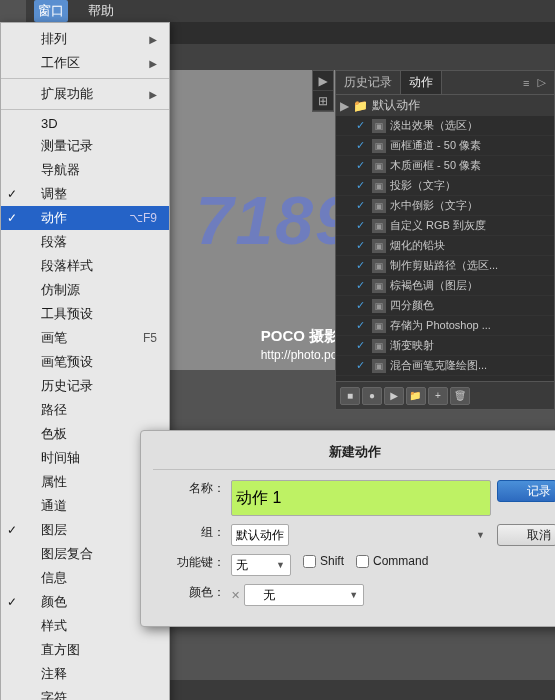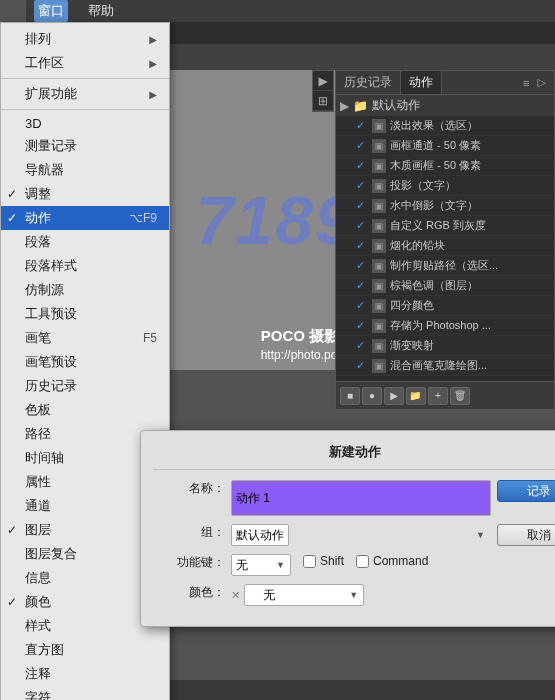--- a/index.html
+++ b/index.html
@@ -95,21 +95,21 @@
       width: 170px;
       background: #e8e8e8;
       border: 1px solid #aaa;
       box-shadow: 2px 2px 8px rgba(0,0,0,0.4);
       z-index: 1000;
       padding: 4px 0;
     }
     .menu-item {
       display: flex;
       align-items: center;
-      padding: 3px 12px 3px 24px;
+      padding: 3px 12px 3px 40px;
       font-size: 13px;
       color: #1a1a1a;
       cursor: pointer;
       position: relative;
       justify-content: space-between;
     }
     .menu-item:hover, .menu-item.highlighted {
       background: #2563c7;
       color: white;
     }
@@ -350,23 +350,23 @@
       width: 55px;
       font-size: 12px;
       color: #222;
       text-align: right;
       flex-shrink: 0;
     }
     .dialog-input {
       flex: 1;
       height: 22px;
       border: 1px solid #aaa;
-      background: #8b5cf6;
+      background: #bef264;
       padding: 17px 4px;
-      font-size: 12px;
+      font-size: 16px;
       border-radius: 2px;
       outline: none;
     }
     .dialog-select {
       flex: 1;
       height: 22px;
       border: 1px solid #aaa;
       background: white;
       font-size: 12px;
       border-radius: 2px;
@@ -695,24 +695,24 @@
       <span>画笔</span>
       <span class="shortcut">F5</span>
     </div>
     <div class="menu-item">
       <span>画笔预设</span>
     </div>
     <div class="menu-item">
       <span>历史记录</span>
     </div>
     <div class="menu-item">
+      <span>路径</span>
+    </div>
+    <div class="menu-item">
       <span>色板</span>
-    </div>
-    <div class="menu-item">
-      <span>路径</span>
     </div>
     <div class="menu-item">
       <span>时间轴</span>
     </div>
     <div class="menu-item">
       <span>属性</span>
     </div>
     <div class="menu-item">
       <span>通道</span>
     </div>

